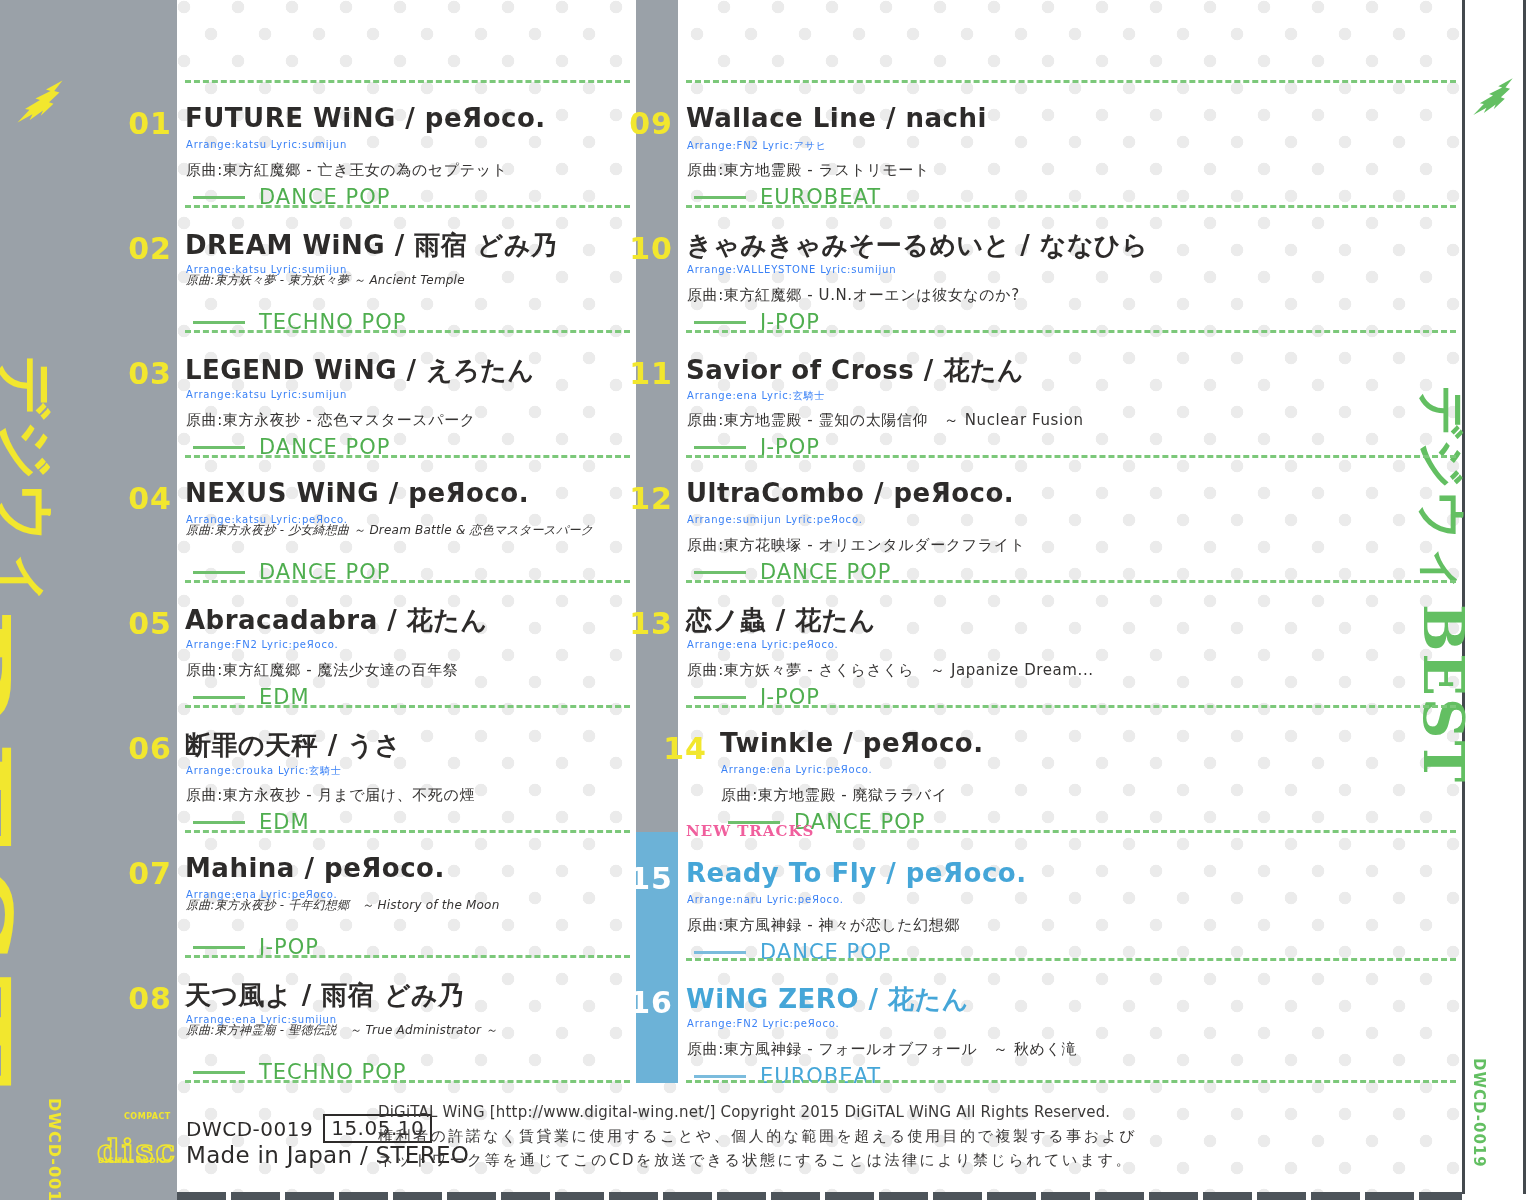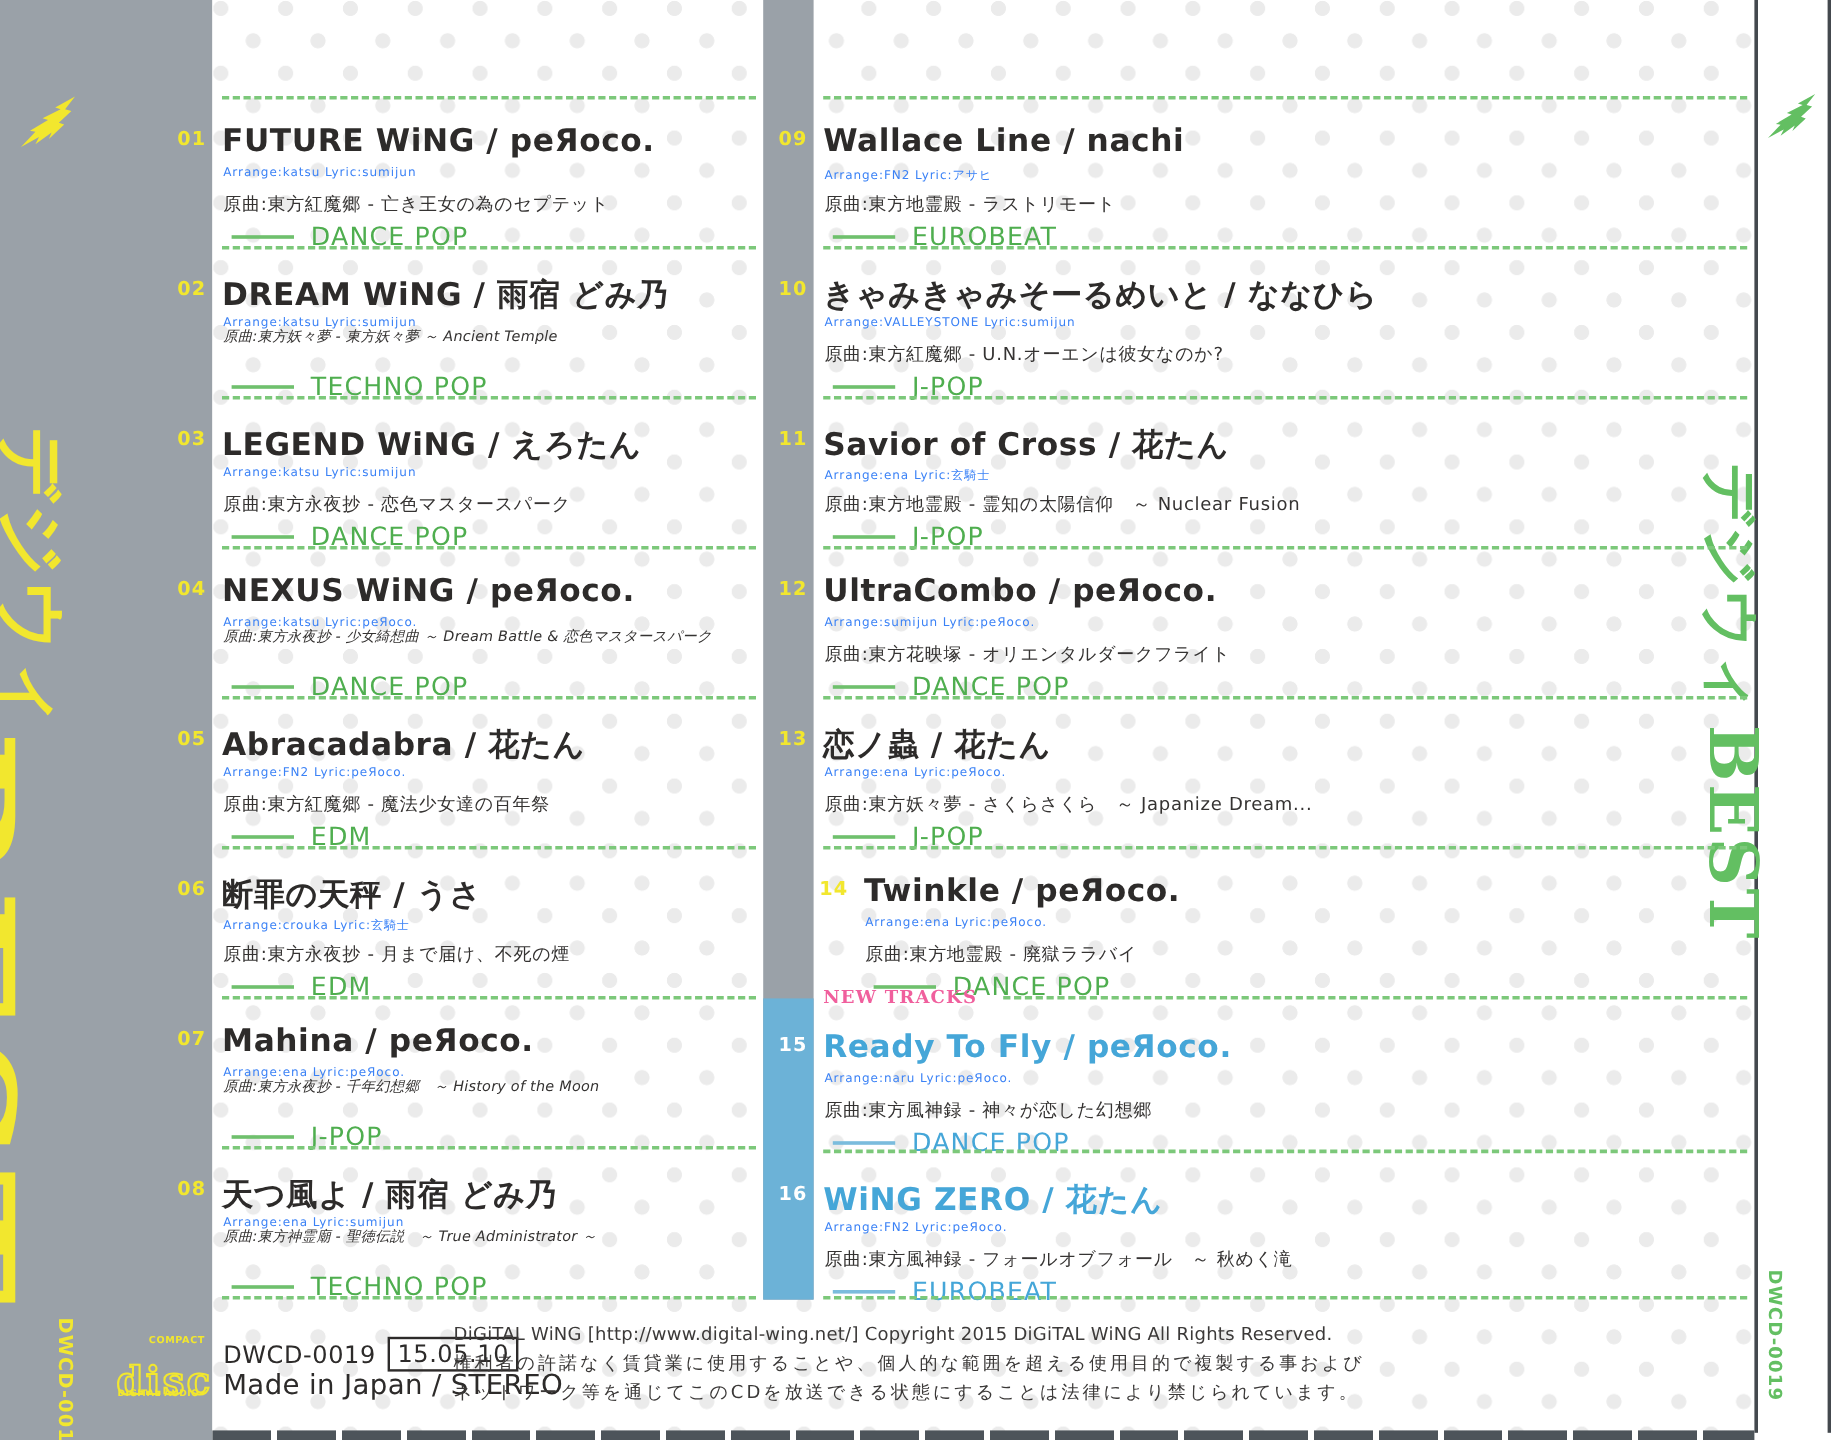--- a/index.html
+++ b/index.html
@@ -24,21 +24,21 @@
   .sl-kana{left:57px;top:356px;font-size:60px;color:var(--yellow);letter-spacing:2px;}
   .sl-best{left:30px;top:608px;font-size:150px;letter-spacing:6px;color:var(--yellow);font-family:"DejaVu Serif","Liberation Serif",serif;}
   .sl-cat{left:62px;top:1098px;font-size:16px;letter-spacing:1px;color:var(--yellow);}
   .sr-kana{left:1468px;top:386px;font-size:50px;letter-spacing:1px;color:#63bf62;}
   .sr-best{left:1472px;top:604px;font-size:56px;letter-spacing:2px;color:#63bf62;font-family:"DejaVu Serif","Liberation Serif",serif;}
   .sr-cat{left:1486px;top:1058px;font-size:15px;letter-spacing:1px;color:#63bf62;}
   .wing{position:absolute;}
   .wing svg{display:block;}
   .track{position:absolute;height:104px;}
   .tnum{position:absolute;right:100%;margin-right:13px;top:3px;width:46px;text-align:right;
-    font-size:16px;font-weight:bold;letter-spacing:1px;color:var(--yellow);}
+    font-size:30px;font-weight:bold;letter-spacing:1px;color:var(--yellow);}
   .track.new .tnum{color:#ffffff;}
   .ttitle{position:absolute;top:0;left:0;font-size:26px;font-weight:bold;color:var(--ink);
     letter-spacing:0.5px;white-space:nowrap;}
   .track.new .ttitle{color:var(--blue-text);}
   .tcredits{position:absolute;top:36px;left:1px;font-size:10px;color:#3b82f6;letter-spacing:0.8px;white-space:nowrap;text-align:right;}
   .torig{position:absolute;top:58px;left:1px;font-size:15px;color:#353332;letter-spacing:0.6px;white-space:nowrap;}
   .torig.small{font-size:12px;top:44px;letter-spacing:0.2px;font-style:italic;}
   .tgenre{position:absolute;top:82px;left:0;display:flex;align-items:center;}
   .grule{width:52px;height:3px;background:var(--green-rule);margin:0 14px 0 8px;}
   .glabel{font-size:21px;font-weight:normal;letter-spacing:1px;color:var(--green-text);white-space:nowrap;text-align:right;}

